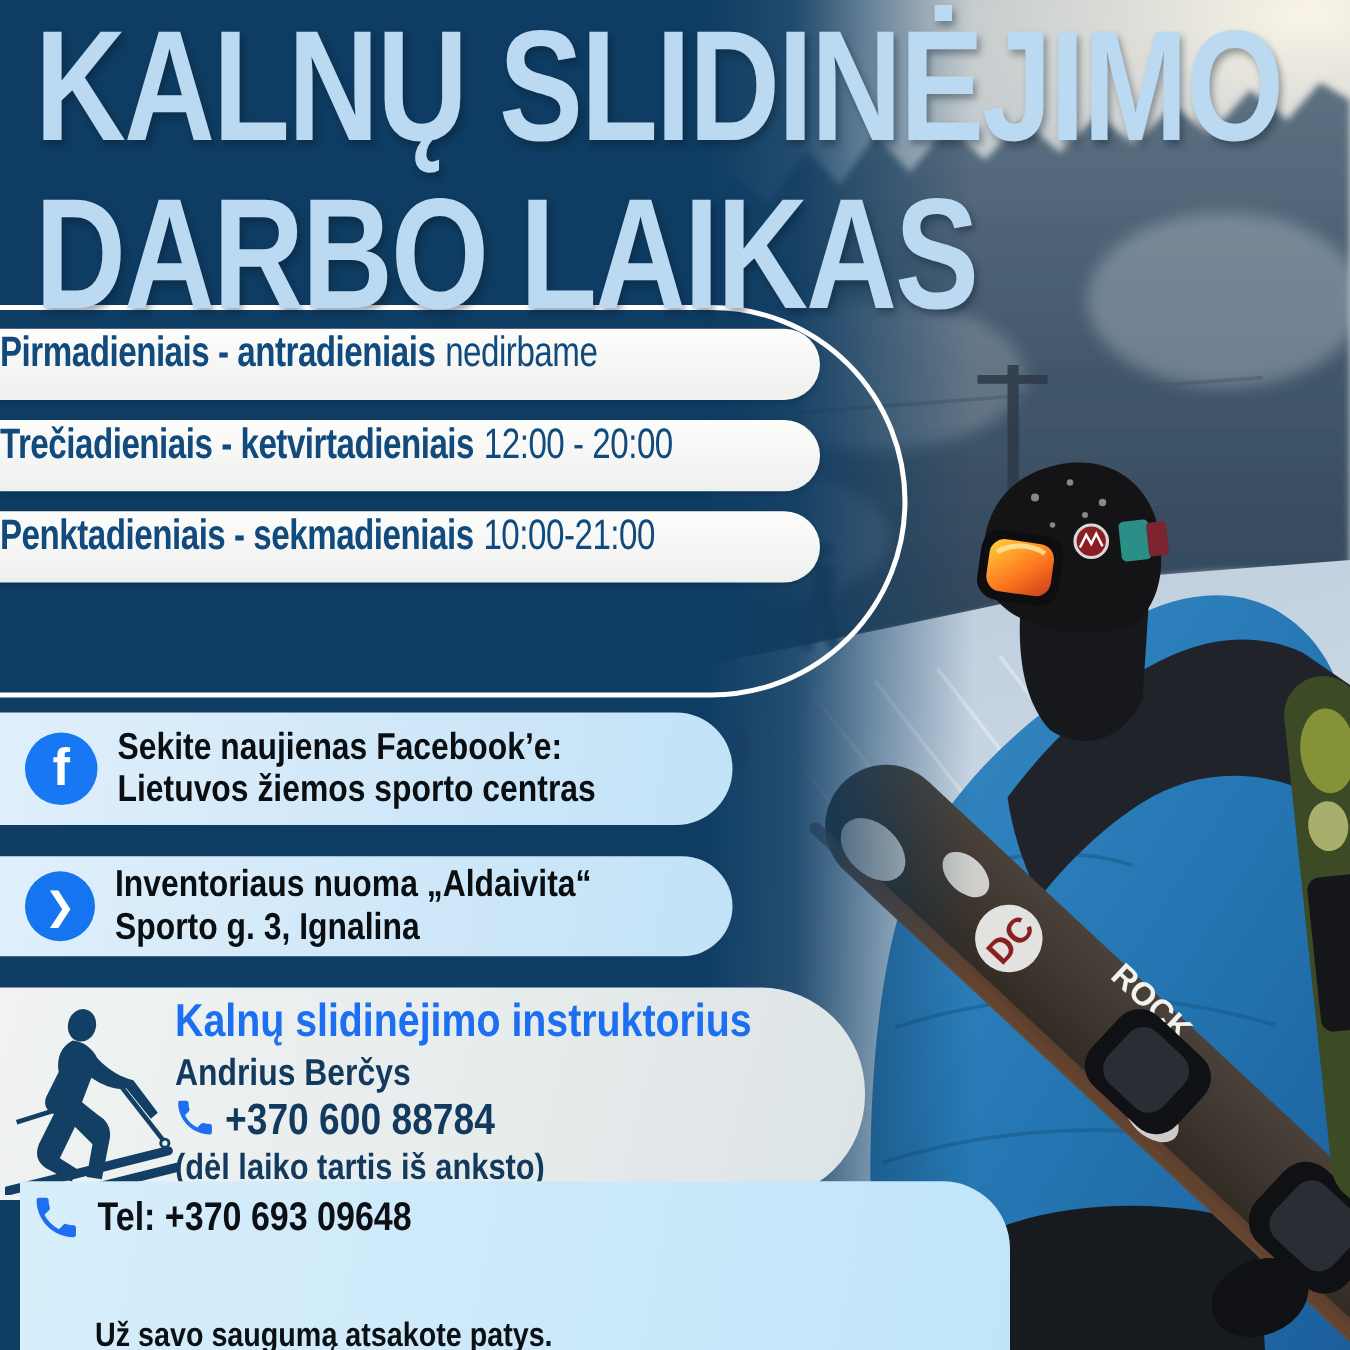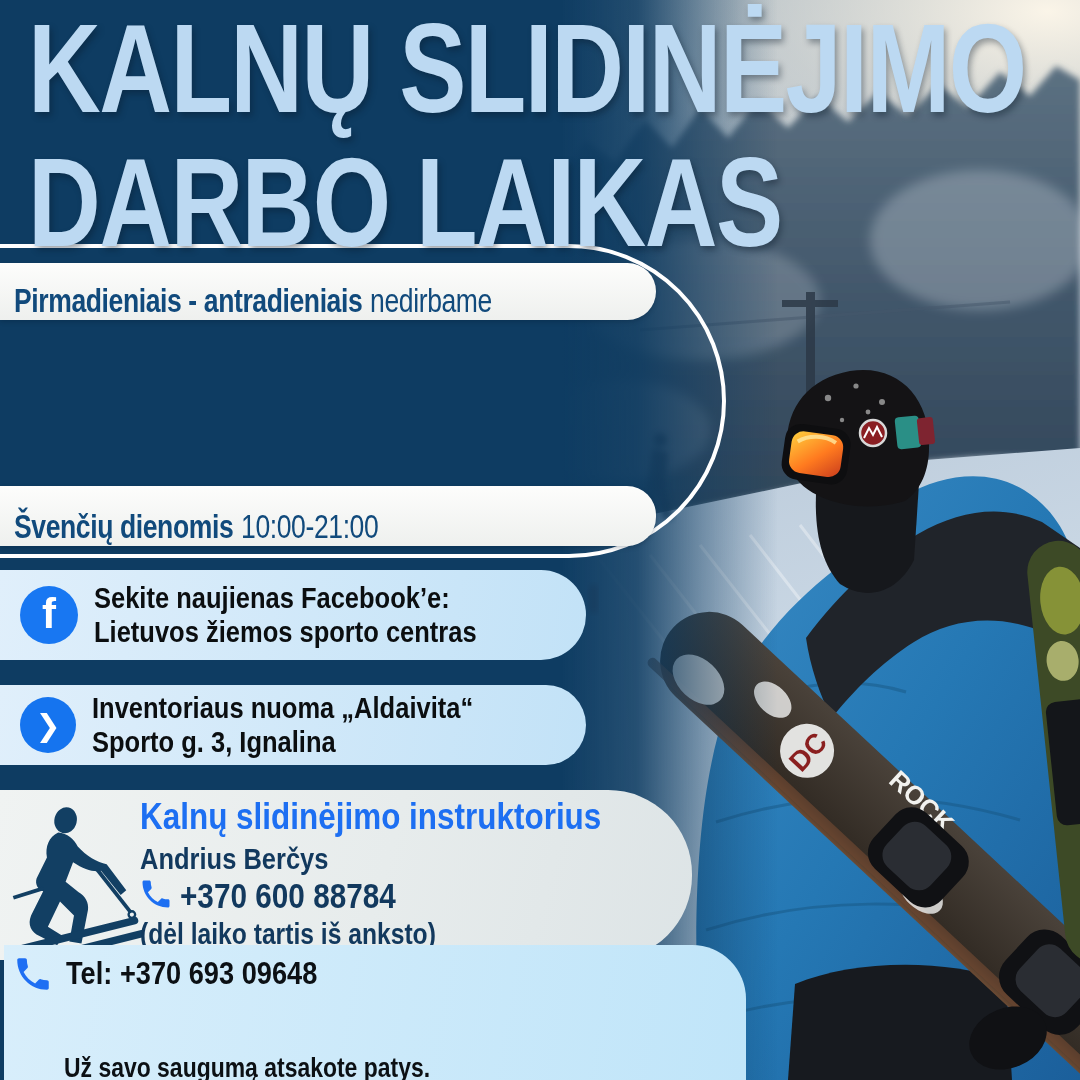--- a/index.html
+++ b/index.html
@@ -34,21 +34,21 @@
   .schedule-outline{
     position:absolute;left:-80px;top:244px;width:806px;height:314px;
     border:4px solid #ffffff;border-radius:0 160px 160px 0;
     z-index:3;box-sizing:border-box;
   }
   
   .pill{
     position:absolute;left:0;width:656px;height:57px;z-index:4;
     background:linear-gradient(180deg,#fdfdfc 0%,#eef0ee 100%);
     border-radius:0 29px 29px 0;
-    display:flex;align-items:flex-end;padding-left:14px;box-sizing:border-box;
+    display:flex;align-items:flex-start;box-sizing:border-box;
     box-shadow:0 2px 4px rgba(5,25,45,.25);
   }
   .pill .txt{
     white-space:nowrap;font-size:34px;letter-spacing:-.5px;color:#114a7c;
     transform:scaleX(.78);transform-origin:left center;
   }
   .pill .lbl{font-weight:bold;}
   .pill .val{font-weight:normal;margin-left:10px;}
   
   .blue-card{
@@ -77,24 +77,23 @@
   .instr-name{position:absolute;left:140px;top:52px;font-weight:bold;font-size:30px;color:#12395e;
     transform:scaleX(.85);transform-origin:left top;white-space:nowrap;}
   .instr-phone-row{position:absolute;left:138px;top:86px;display:flex;align-items:flex-start;}
   .instr-phone{font-weight:bold;font-size:35px;color:#12395e;
     transform:scaleX(.85);transform-origin:left center;white-space:nowrap;}
   .instr-note{position:absolute;left:140px;top:128px;font-weight:bold;font-size:29px;color:#12395e;
     transform:scaleX(.85);transform-origin:left top;white-space:nowrap;}
   .skier-box{position:absolute;left:4px;top:14px;width:140px;height:152px;}
   
   .contact-card{
-    position:absolute;left:4px;top:945px;width:698px;height:135px;z-index:4;
+    position:absolute;left:16px;top:945px;width:792px;height:135px;z-index:4;
     background:linear-gradient(100deg,#d8eefb 0%,#c0e5f9 100%);
     border-radius:0 54px 0 0;
-    padding-left:44px;
   }
   .contact-row{position:absolute;display:flex;align-items:flex-start;}
   .contact-text{font-weight:bold;color:#0c1014;white-space:nowrap;
     transform:scaleX(.85);transform-origin:left top;}
   .tel-text{font-size:32px;}
   .addr-text{font-size:31px;line-height:1.05;}
   .disc-text{font-size:27px;}
   .icon-svg{flex:0 0 auto;}
 </style>
 </head>
@@ -262,22 +261,25 @@
   <div class="layer navy-overlay"></div>
 
   <div class="title-line l1">KALNŲ SLIDINĖJIMO</div>
   <div class="title-line l2">DARBO LAIKAS</div>
 
   <div class="schedule-outline"></div>
 
   <div class="pill" style="top:263px">
     <div class="txt"><span class="lbl">Pirmadieniais - antradieniais</span><span class="val">nedirbame</span></div>
   </div>
-  <div class="pill" style="top:486px;height:60px">
-    <div class="txt"><span class="lbl">Švenčių dienomis</span><span class="val">10:00-21:00</span></div>
+  <div class="pill" style="top:336px">
+    <div class="txt"><span class="lbl">Trečiadieniais - ketvirtadieniais</span><span class="val">12:00 - 20:00</span></div>
+  </div>
+  <div class="pill" style="top:409px">
+    <div class="txt"><span class="lbl">Penktadieniais - sekmadieniais</span><span class="val">10:00-21:00</span></div>
   </div>
 
   <div class="blue-card" style="top:570px;height:90px">
     <div class="round-icon" style="width:58px;height:58px">
       <span class="fb-glyph">f</span>
     </div>
     <div class="card-text">
       <div>Sekite naujienas Facebook’e:</div>
       <div>Lietuvos žiemos sporto centras</div>
     </div>

